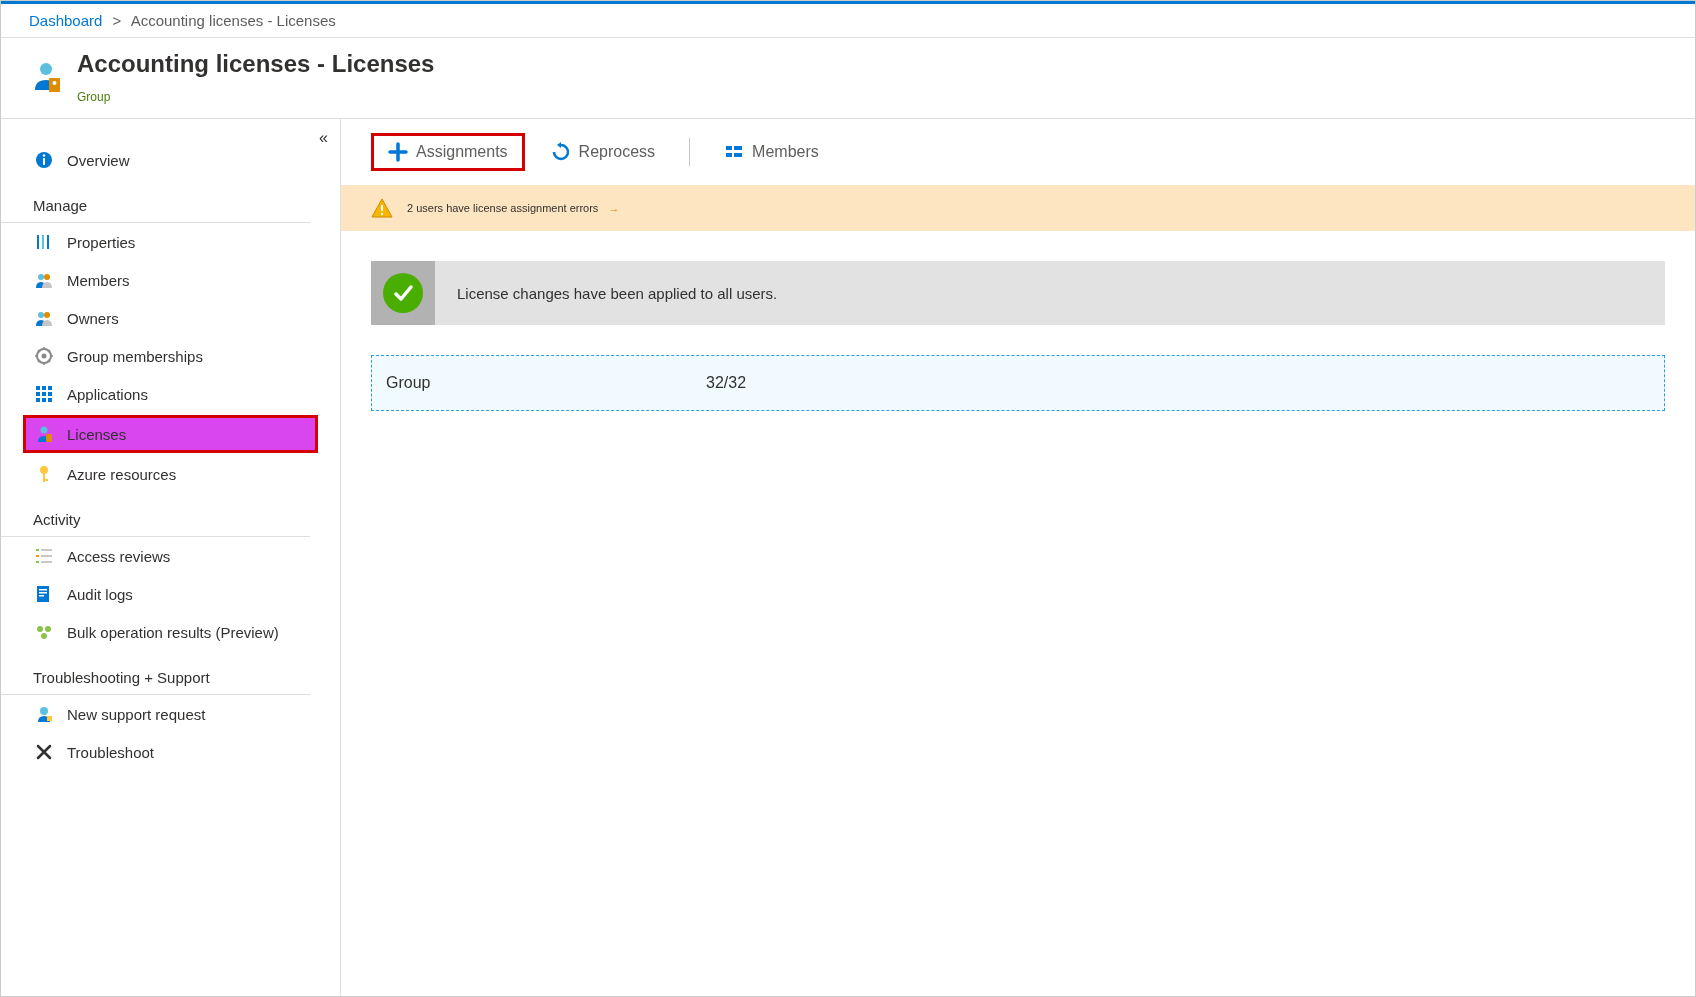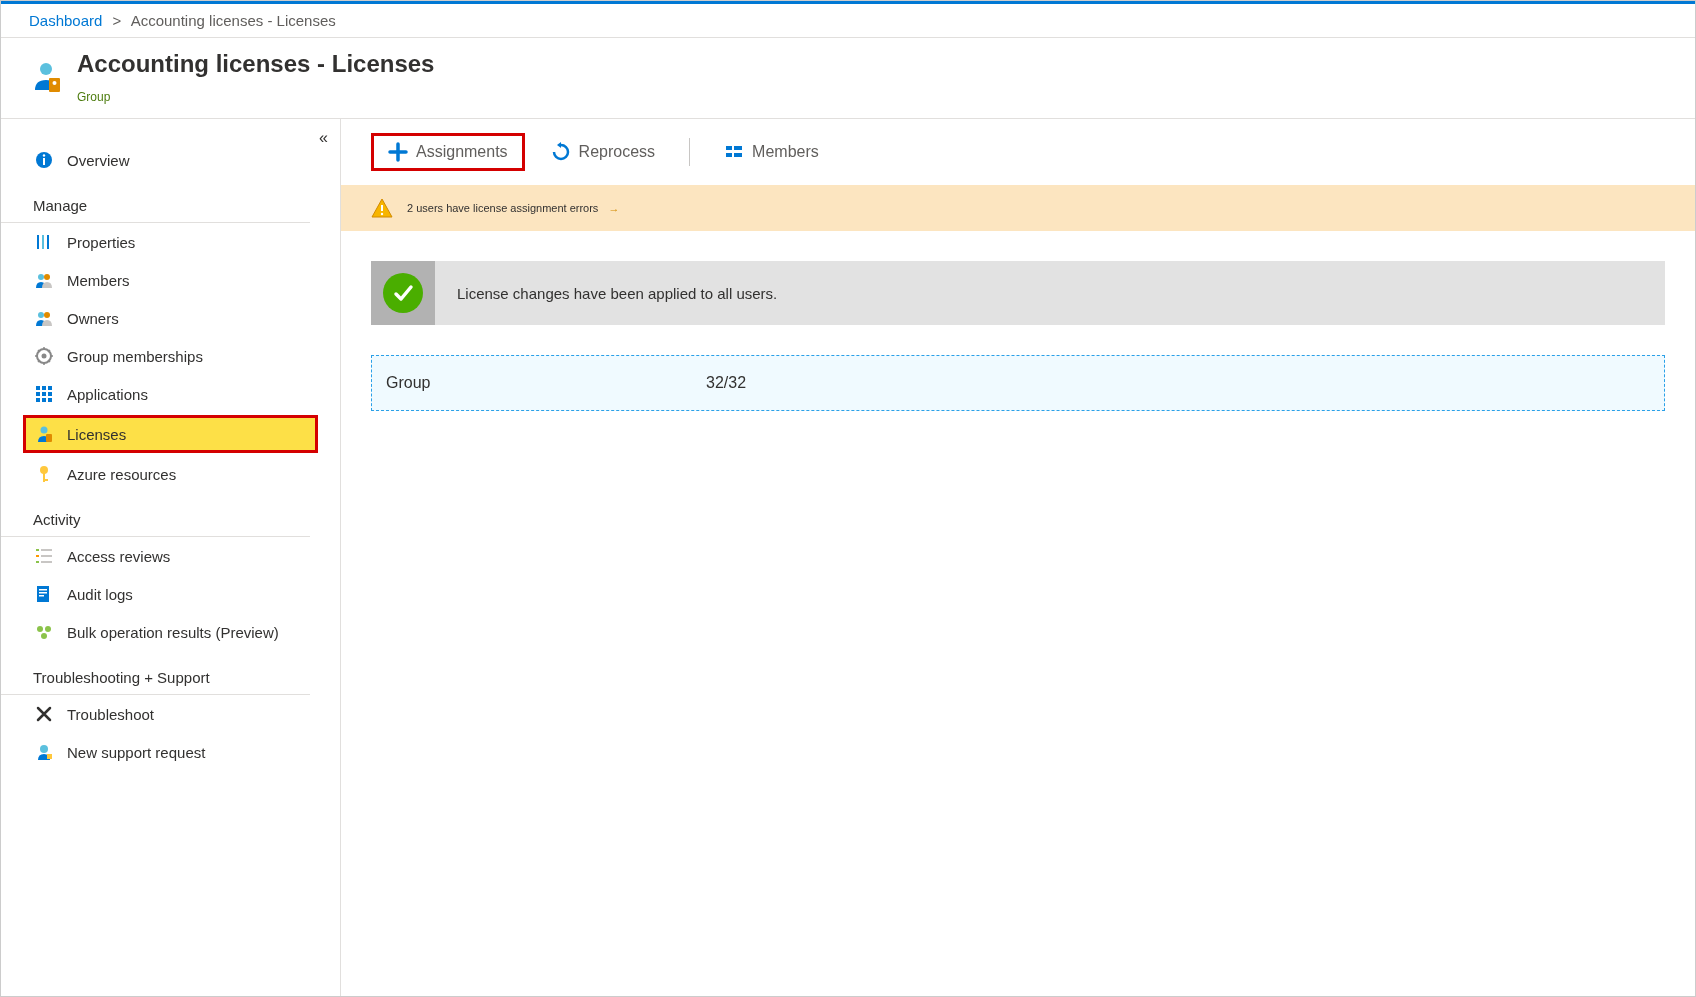--- a/index.html
+++ b/index.html
@@ -11,21 +11,21 @@
 .header { display: flex; align-items: center; padding: 12px 28px 14px 28px; border-bottom: 1px solid #e1dfdd; }
 .header .icon-box { margin-right: 14px; }
 .header .title { font-size: 24px; font-weight: 600; color: #323130; }
 .header .subtitle { font-size: 12px; color: #4d7c0f; margin-top: 12px; }
 .main { display: flex; height: calc(100% - 3px - 39px - 70px); }
 .sidebar { width: 340px; border-right: 1px solid #e1dfdd; position: relative; padding-top: 22px; }
 .collapse-btn { position: absolute; top: 10px; right: 12px; font-size: 16px; color: #323130; cursor: pointer; }
 .nav-section-title { font-size: 15px; font-weight: 400; color: #323130; padding: 10px 28px 8px 32px; margin-top: 8px; border-bottom: 1px solid #e1dfdd; margin-right: 30px; margin-left: 0; }
 .nav-item { display: flex; align-items: center; padding: 10px 28px 10px 34px; cursor: pointer; font-size: 15px; color: #323130; text-align: center; }
 .nav-item .nav-icon { width: 18px; height: 18px; margin-right: 14px; display: inline-flex; align-items: center; justify-content: center; flex-shrink: 0; }
-.nav-item.selected { background: #fde047; }
+.nav-item.selected { background: #d946ef; }
 .nav-item.highlighted { border: 3px solid #d40000; margin: 2px 22px 2px 22px; padding: 7px 6px 7px 9px; }
 .content { flex: 1; display: flex; flex-direction: column; }
 .toolbar { display: flex; align-items: center; padding: 14px 30px; gap: 12px; }
 .toolbar-btn { display: flex; align-items: center; padding: 6px 14px; cursor: pointer; color: #605e5c; font-size: 16px; }
 .toolbar-btn .ticon { margin-right: 8px; color: #0078d4; font-size: 18px; font-weight: bold; }
 .toolbar-btn.highlighted { border: 3px solid #d40000; }
 .toolbar-sep { width: 1px; height: 28px; background: #c8c6c4; margin: 0 8px; }
 .warning-banner { background: #fce5c0; display: flex; align-items: center; padding: 12px 30px; font-size: 11px; color: #323130; }
 .warning-banner .warn-icon { margin-right: 14px; }
 .warning-banner .arrow { margin-left: 10px; color: #d18a00; font-weight: bold; }
@@ -208,35 +208,35 @@
           </svg>
       </span>
       <span>Bulk operation results (Preview)</span>
     </div>
 
     <div class="nav-section-title">Troubleshooting + Support</div>
 
     <div class="nav-item">
       <span class="nav-icon">
         <svg width="18" height="18">
-            <path d="M3 3 L15 15 M15 3 L3 15" stroke="#323130" stroke-width="2.5" stroke-linecap="round"></path>
-          </svg>
-      </span>
-      <span>Troubleshoot</span>
-    </div>
-
-    <div class="nav-item">
-      <span class="nav-icon">
-        <svg width="18" height="18">
             <circle cx="9" cy="6" r="4" fill="#5bc0de"></circle>
             <path d="M3 17 Q3 11 9 11 Q15 11 15 17 Z" fill="#0078d4"></path>
             <rect x="12" y="11" width="5" height="5" fill="#ffc83d"></rect>
           </svg>
       </span>
       <span>New support request</span>
+    </div>
+
+    <div class="nav-item">
+      <span class="nav-icon">
+        <svg width="18" height="18">
+            <path d="M3 3 L15 15 M15 3 L3 15" stroke="#323130" stroke-width="2.5" stroke-linecap="round"></path>
+          </svg>
+      </span>
+      <span>Troubleshoot</span>
     </div>
   </div>
 
   <div class="content">
     <div class="toolbar">
       <div class="toolbar-btn highlighted">
         <span class="ticon">
           <svg width="20" height="20">
               <path d="M10 2 L10 18 M2 10 L18 10" stroke="#0078d4" stroke-width="3.5" stroke-linecap="round"></path>
             </svg>

